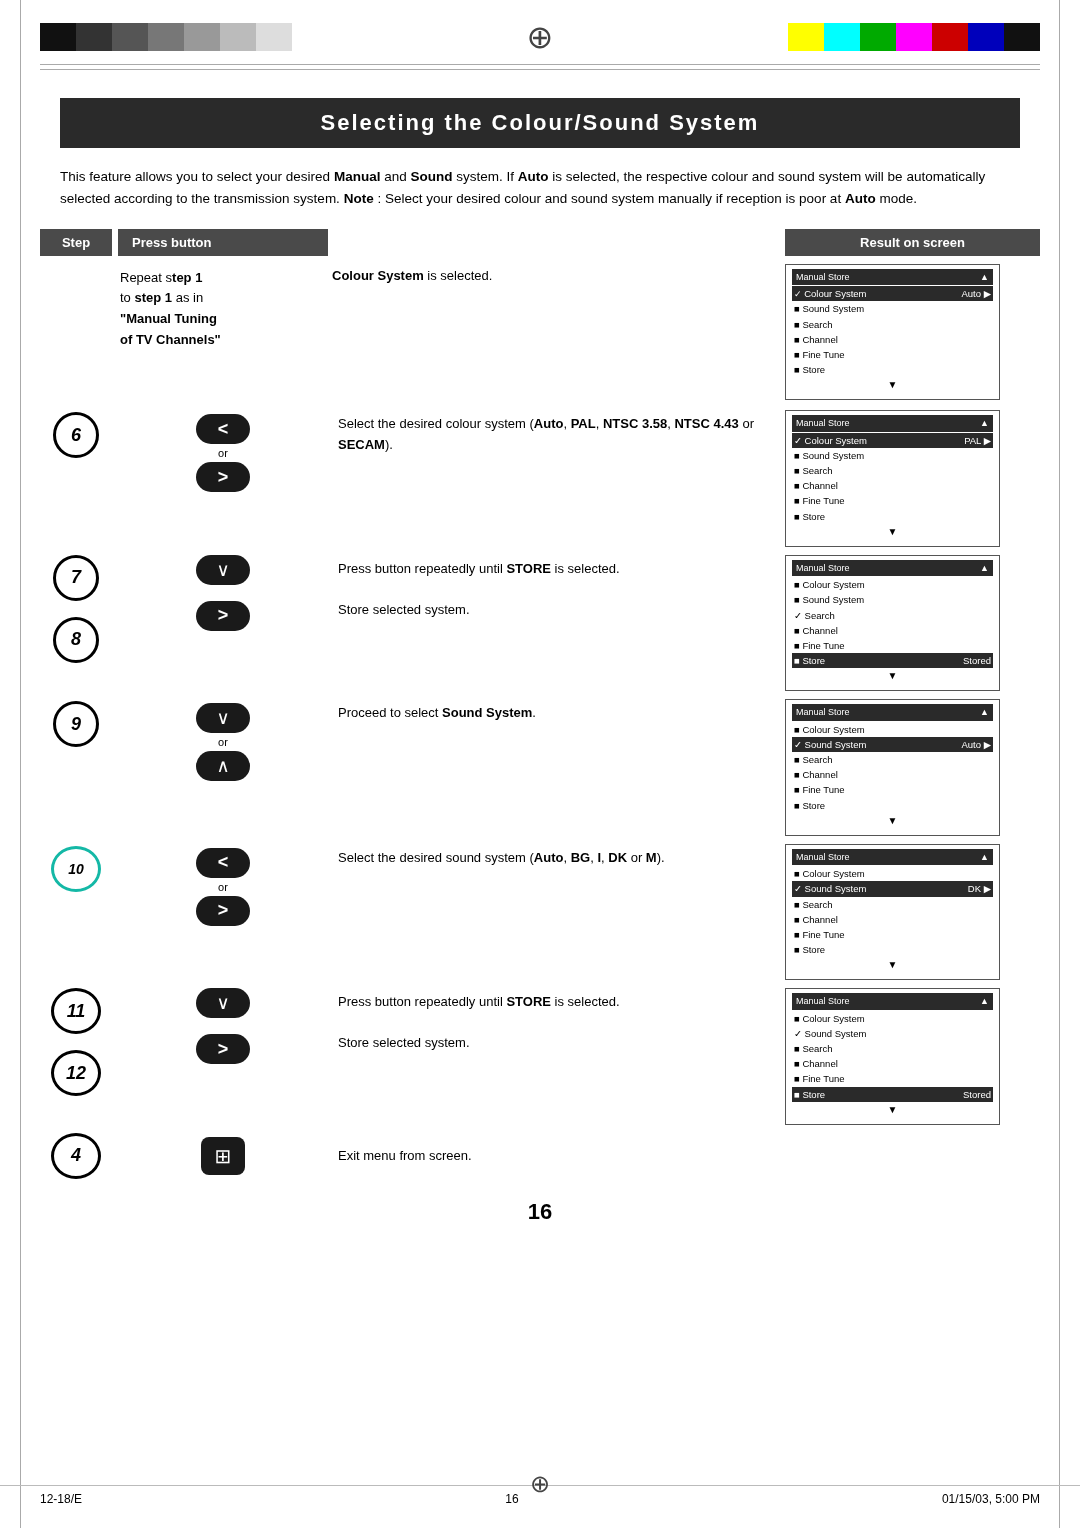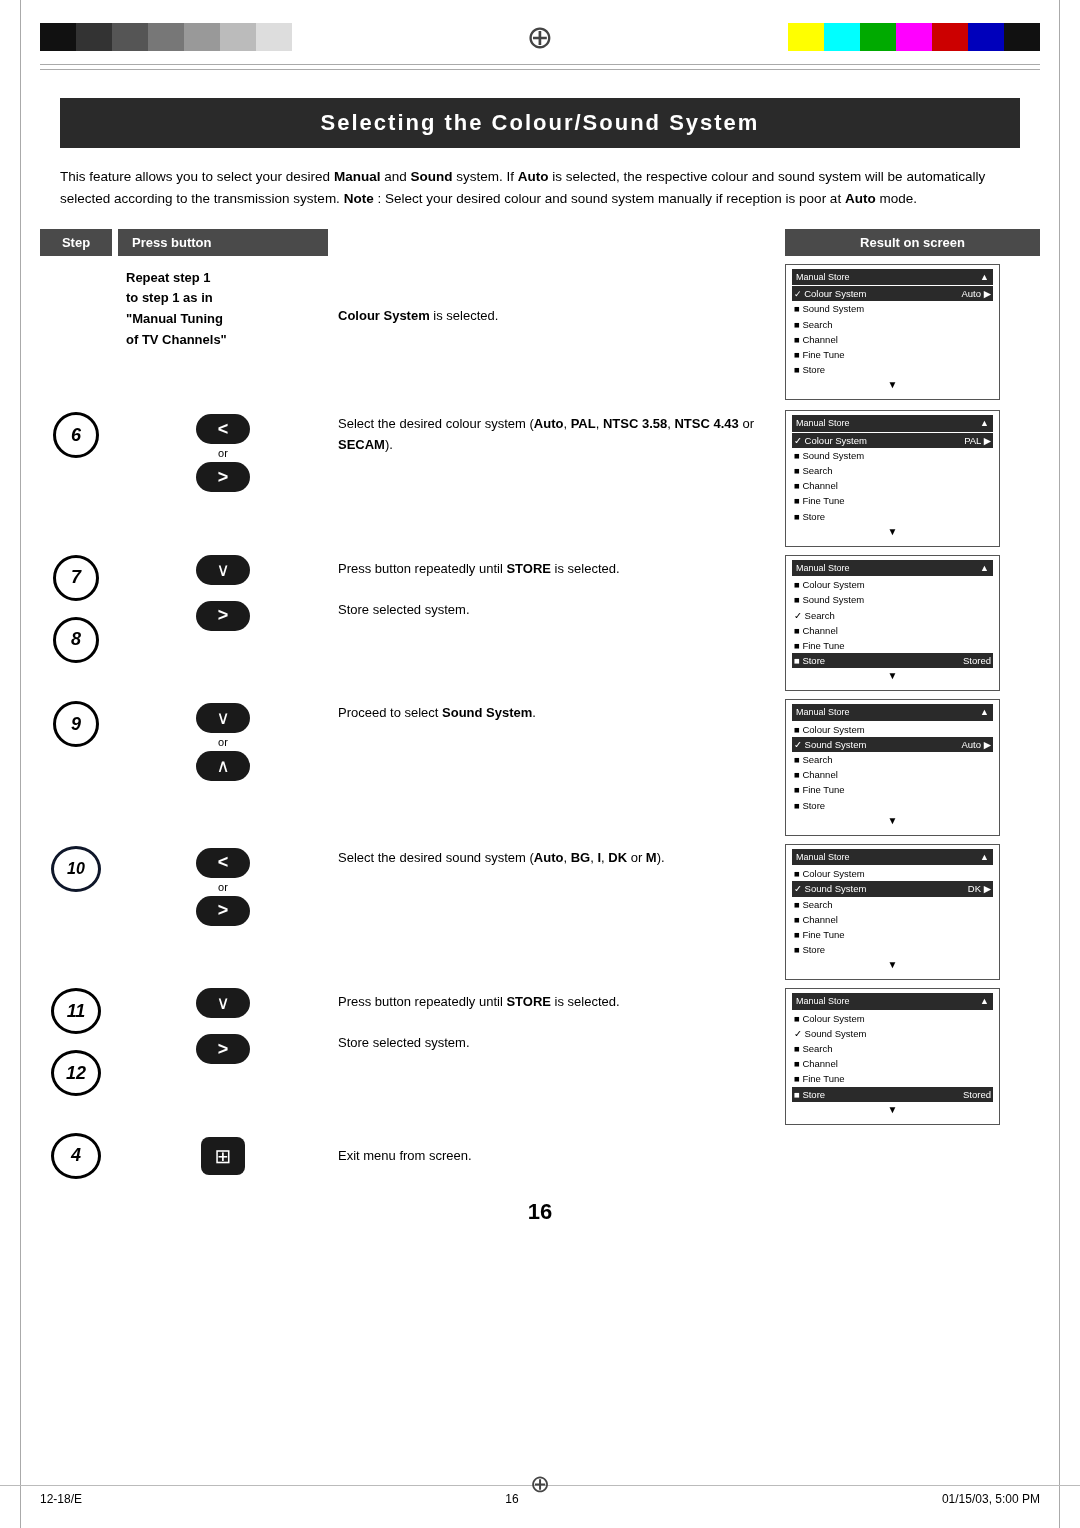--- a/index.html
+++ b/index.html
@@ -69,26 +69,26 @@
 
 <div style="display:flex;margin:0 40px 8px 40px;">
   <div style="width:72px;flex-shrink:0;background:#4a4a4a;color:#fff;font-weight:bold;font-size:13px;padding:6px 8px;text-align:center;">Step</div>
   <div style="width:210px;flex-shrink:0;background:#4a4a4a;color:#fff;font-weight:bold;font-size:13px;padding:6px 14px;margin-left:6px;">Press button</div>
   <div style="flex:1;"></div>
   <div style="width:255px;flex-shrink:0;background:#4a4a4a;color:#fff;font-weight:bold;font-size:13px;padding:6px 14px;text-align:center;">Result on screen</div>
 </div>
 
 <div style="display:flex;margin:0 40px 10px 40px;align-items:flex-start;">
   <div style="width:72px;flex-shrink:0;"></div>
-  <div style="width:210px;flex-shrink:0;margin-left:6px;padding:4px 8px;font-size:13px;line-height:1.6;font-weight:bold;">
+  <div style="width:210px;flex-shrink:0;padding:4px 8px;font-size:13px;line-height:1.6;">
     Repeat s<strong>tep 1</strong><br>
     to <strong>step 1</strong> as in<br>
     <strong>"Manual Tuning<br>of TV Channels"</strong>
   </div>
-  <div style="flex:1;padding:4px 10px;font-size:13px;margin-top:40px;">
+  <div style="flex:1;padding:4px 10px;font-size:13px;">
     <strong>Colour System</strong> is selected.
   </div>
 
   <div style="width:255px;flex-shrink:0;">
     <div style="border:1.5px solid #555;width:215px;padding:4px 6px 6px 6px;font-size:9.5px;line-height:1.6;">
       <div style="background:#2a2a2a;color:#fff;font-size:9px;padding:1px 4px;display:flex;justify-content:space-between;margin-bottom:1px;">
         <span>Manual Store</span>
           <span>▲</span>
       </div>
       <div style="display:flex;justify-content:space-between;padding:0 2px;background:#2a2a2a;color:#fff;">
@@ -265,21 +265,21 @@
           <span><span>■</span> Store</span>
           <span></span>
         </div>
       <div style="text-align:center;font-size:10px;">▼</div>
     </div>
   </div>
 </div>
 
 <div style="display:flex;margin:0 40px 8px 40px;align-items:flex-start;">
   <div style="width:72px;flex-shrink:0;display:flex;align-items:center;justify-content:center;padding-top:2px;">
-    <div style="width:50px;height:46px;border:3px solid #0f172a;border-radius:50%;display:flex;align-items:center;justify-content:center;font-size:16px;font-weight:bold;font-style:italic;text-align:center;">10</div>
+    <div style="width:50px;height:46px;border:3px solid #14b8a6;border-radius:50%;display:flex;align-items:center;justify-content:center;font-size:14px;font-weight:bold;font-style:italic;text-align:center;">10</div>
   </div>
   <div style="width:210px;flex-shrink:0;margin-left:6px;display:flex;flex-direction:column;align-items:center;gap:3px;padding:4px 0;">
     <div style="background:#1a1a1a;color:#fff;border-radius:16px;width:54px;height:30px;display:flex;align-items:center;justify-content:center;font-size:18px;font-weight:bold;">&lt;</div>
     <div style="font-size:11px;">or</div>
     <div style="background:#1a1a1a;color:#fff;border-radius:16px;width:54px;height:30px;display:flex;align-items:center;justify-content:center;font-size:18px;font-weight:bold;">&gt;</div>
   </div>
   <div style="flex:1;padding:4px 10px;font-size:13px;line-height:1.6;">
     Select the desired sound system (<strong>Auto</strong>, <strong>BG</strong>, <strong>I</strong>, <strong>DK</strong> or <strong>M</strong>).
   </div>
   <div style="width:255px;flex-shrink:0;">

